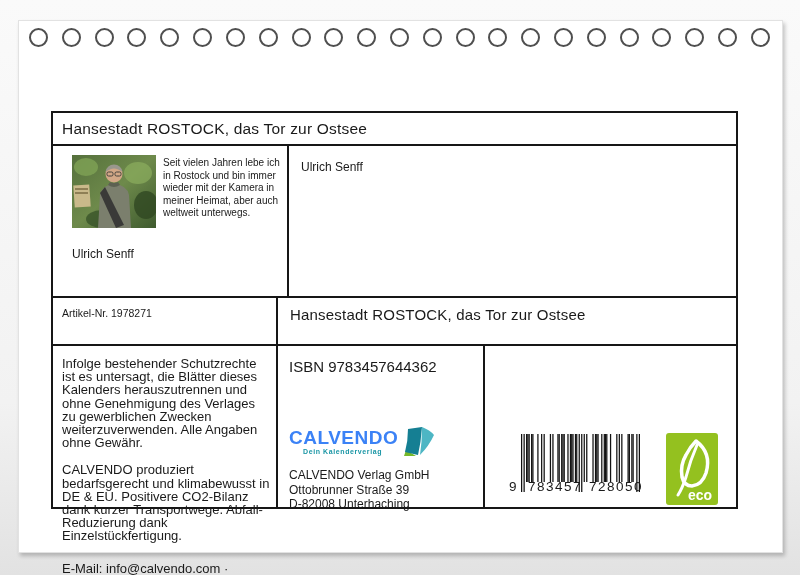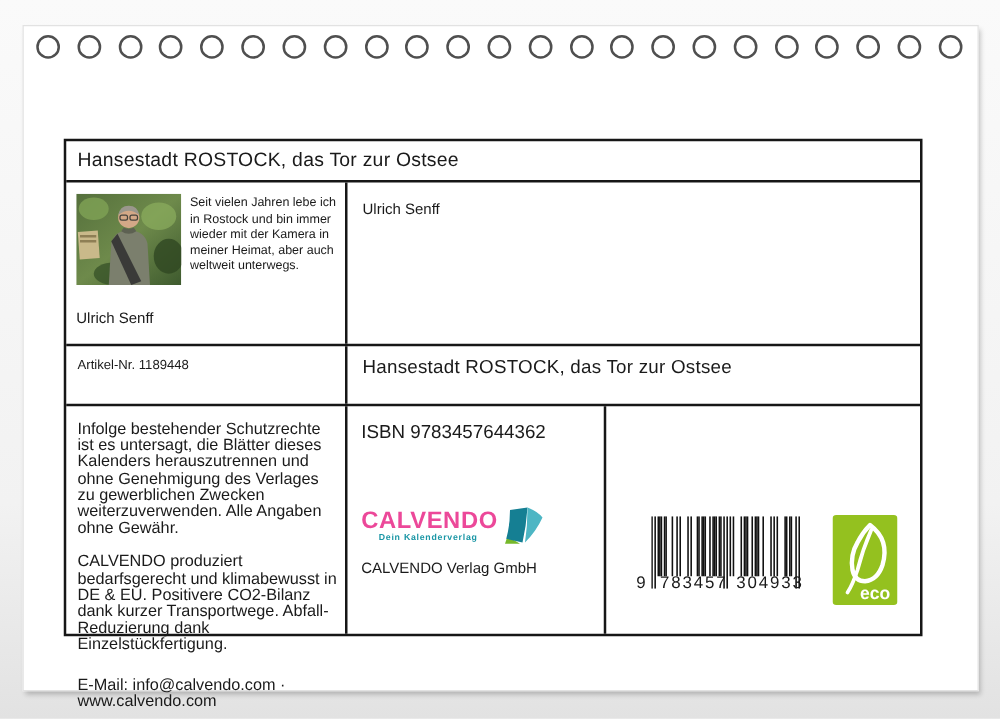--- a/index.html
+++ b/index.html
@@ -26,41 +26,41 @@
     border:2px solid #4f4f4f; background:#fff; display:inline-block;
   }
   .grid {
     position:absolute; left:32px; top:90px; width:687px; height:398px;
     border:2px solid #161616; display:flex; flex-direction:column;
     background:#fff;
   }
   .row { display:flex; }
   .row-title { height:33px; border-bottom:2px solid #161616; align-items:center; }
   .row-title .t { font-size:15.5px; padding-left:9px; letter-spacing:0.2px; }
-  .row-author { height:131px; border-bottom:2px solid #161616; }
+  .row-author { height:152px; border-bottom:2px solid #161616;padding-left:11px; }
   .row-article { height:48px; border-bottom:2px solid #161616; }
   .row-bottom { flex:1; }
   .cell-l { width:225px; border-right:2px solid #161616; position:relative; }
   .cell-r { flex:1; position:relative; }
   .cell-m { width:207px; border-right:2px solid #161616; position:relative; }
   .photo { position:absolute; left:8px; top:9px; width:84px; height:73px; }
   .bio {
     position:absolute; left:99px; top:11px; width:126px;
     font-size:10px; line-height:12.5px;
   }
   .author-name-left { position:absolute; left:8px; top:101px; font-size:12px; }
   .author-name-right { position:absolute; left:12px; top:14px; font-size:12px; }
   .article-label { position:absolute; left:9px; top:9px; font-size:10.5px; }
   .calendar-title2 { position:absolute; left:12px; top:8px; font-size:15px; letter-spacing:0.2px; }
   .legal { position:absolute; left:9px; top:11px; width:210px; font-size:13px; line-height:13.2px; }
   .legal p { margin-bottom:14px; }
   .legal .contact { margin-top:19px; }
   .isbn-line { position:absolute; left:11px; top:12px; font-size:15px; }
   .cal-logo { position:absolute; left:11px; top:82px; width:150px; }
-  .cal-logo-text { font-size:19px; font-weight:bold; color:#ec4899; letter-spacing:0.5px; line-height:19px; }
+  .cal-logo-text { font-size:19px; font-weight:bold; color:#3b82f6; letter-spacing:0.5px; line-height:19px; }
   .cal-logo-tag { font-size:7px; color:#1a96a5; font-weight:bold; letter-spacing:0.6px; margin-left:14px; margin-top:1px; }
   .cal-logo-row { display:flex; align-items:flex-start; }
   .cal-mark { margin-left:4px; margin-top:-2px; }
   .address { position:absolute; left:11px; top:122px; font-size:12px; line-height:14.5px; }
   .barcode-block { position:absolute; left:24px; top:88px; width:134px; }
   .barcode-svg { display:block; margin-left:12px; }
   .barcode-digits { display:flex; margin-top:-13px; font-size:13.5px; background:transparent; }
   .bd-first { width:12px; }
   .bd-group { flex:1; text-align:right; letter-spacing:1.5px; }
   .eco-badge { position:absolute; left:181px; top:87px; }
@@ -132,21 +132,21 @@
         <div class="bio">Seit vielen Jahren lebe ich in Rostock und bin immer wieder mit der Kamera in meiner Heimat, aber auch weltweit unterwegs.</div>
         <div class="author-name-left">Ulrich Senff</div>
       </div>
       <div class="cell-r">
         <div class="author-name-right">Ulrich Senff</div>
       </div>
     </div>
 
     <div class="row row-article">
       <div class="cell-l">
-        <div class="article-label">Artikel-Nr. 1189448</div>
+        <div class="article-label">Artikel-Nr. 1978271</div>
       </div>
       <div class="cell-r">
         <div class="calendar-title2">Hansestadt ROSTOCK, das Tor zur Ostsee</div>
       </div>
     </div>
 
     <div class="row row-bottom">
       <div class="cell-l">
         <div class="legal">
           <p>Infolge bestehender Schutzrechte ist es untersagt, die Blätter dieses Kalenders herauszutrennen und ohne Genehmigung des Verlages zu gewerblichen Zwecken weiterzuverwenden. Alle Angaben ohne Gewähr.</p>
@@ -168,20 +168,22 @@
             </div>
             <svg class="cal-mark" width="34" height="32" viewBox="0 0 34 32">
               <polygon points="4,24 14,30 2,30" fill="#76b82a"></polygon>
               <path d="M6 3 L20 1 Q19 16 16 29 L3 26 Q6 15 6 3 Z" fill="#157f93"></path>
               <path d="M20 1 Q28 4 32 9 Q27 20 18 29 Q20 16 20 1 Z" fill="#4db6c4"></path>
             </svg>
           </div>
         </div>
         <div class="address">
           <div>CALVENDO Verlag GmbH</div>
+          <div>Ottobrunner Straße 39</div>
+          <div>D-82008 Unterhaching</div>
         </div>
       </div>
 
       <div class="cell-r">
         <div class="barcode-block">
           <svg class="barcode-svg" id="barcode-svg" width="119" height="58" viewBox="0 0 95 58" preserveAspectRatio="none">
               <rect x="0" y="0" width="1" height="58" fill="#111111"></rect>
               <rect x="2" y="0" width="1" height="58" fill="#111111"></rect>
               <rect x="4" y="0" width="1" height="48" fill="#111111"></rect>
               <rect x="5" y="0" width="1" height="48" fill="#111111"></rect>
@@ -223,21 +225,21 @@
               <rect x="85" y="0" width="1" height="48" fill="#111111"></rect>
               <rect x="86" y="0" width="1" height="48" fill="#111111"></rect>
               <rect x="88" y="0" width="1" height="48" fill="#111111"></rect>
               <rect x="89" y="0" width="1" height="48" fill="#111111"></rect>
               <rect x="92" y="0" width="1" height="58" fill="#111111"></rect>
               <rect x="94" y="0" width="1" height="58" fill="#111111"></rect>
             </svg>
           <div class="barcode-digits">
             <span class="bd-first">9</span>
             <span class="bd-group">783457</span>
-            <span class="bd-group">304933</span>
+            <span class="bd-group">728050</span>
           </div>
         </div>
 
         <svg class="eco-badge" width="52" height="72" viewBox="0 0 52 72">
           <rect x="0" y="0" width="52" height="72" rx="3" fill="#94c11f"></rect>
           <path d="M30 8 Q46 20 40 40 Q36 52 26 53 Q18 53 16 44 Q14 32 20 22 Q24 14 30 8 Z" fill="none" stroke="#ffffff" stroke-width="3.5" stroke-linejoin="round"></path>
           <path d="M31 12 Q24 28 20 44 Q16 56 12 62" fill="none" stroke="#ffffff" stroke-width="3" stroke-linecap="round"></path>
           <text x="22" y="67" font-family="Liberation Sans, sans-serif" font-size="14" font-weight="bold" fill="#ffffff" id="eco-text">eco</text>
         </svg>
       </div>

